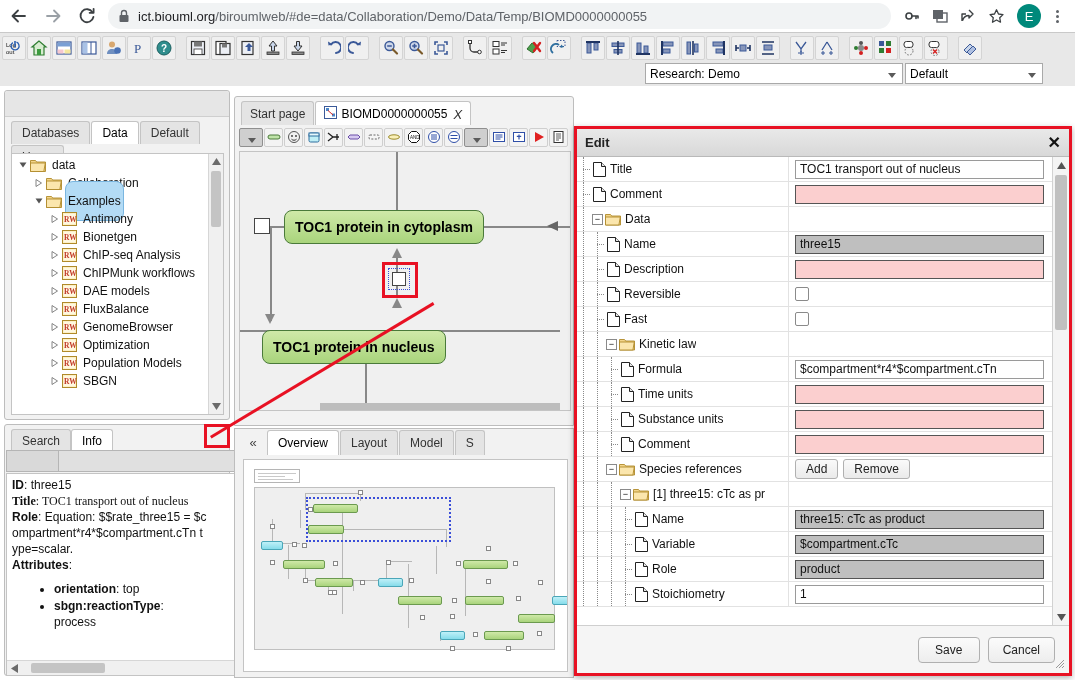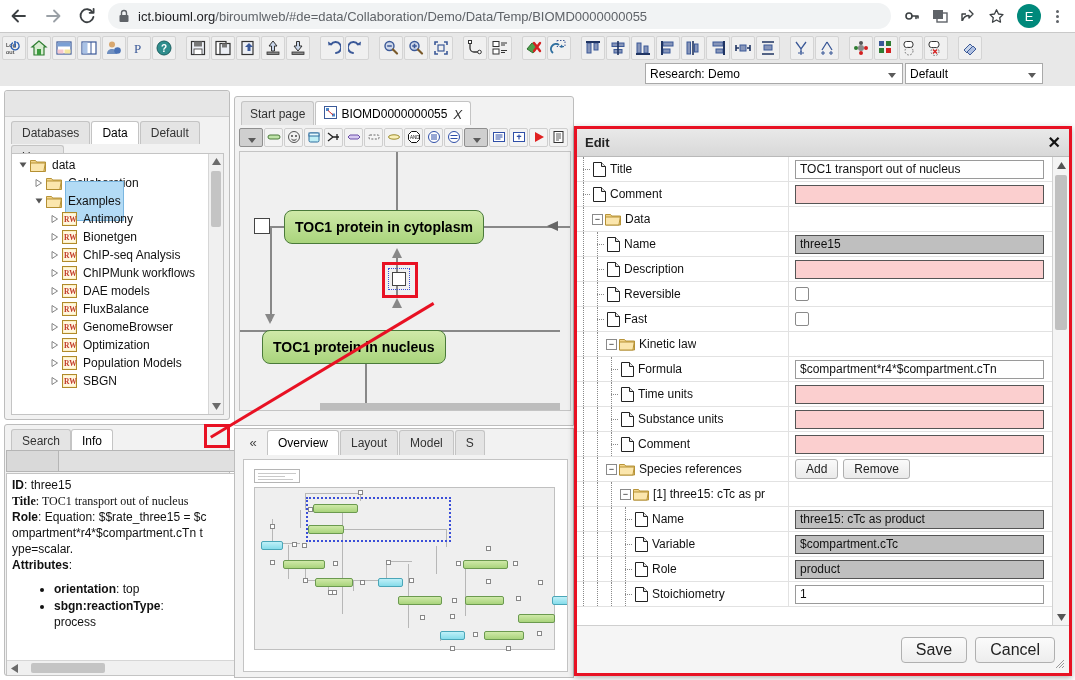--- a/index.html
+++ b/index.html
@@ -94,21 +94,21 @@
   }
   .tab.active { background: #ffffff; color: #000; }
   .tree-wrap {
     position: absolute; left: 6px; top: 62px; right: 5px; bottom: 4px;
     background: #fff; border: 1px solid #c4c4c4; overflow: hidden;
   }
   .tree { padding: 2px 0 0 0; position: relative; }
   .tnode { display: flex; align-items: center; height: 18px; font-size: 12px; color: #111; }
   .tnode .exp { width: 14px; display: flex; align-items: center; justify-content: center; }
   .tnode .lbl { padding: 0 3px; }
-  .tnode.sel-node .lbl { background: #b3dbf5; border: 1px solid #7ab6e0; border-radius:0; padding:12px 2px;}
+  .tnode.sel-node .lbl { background: #b3dbf5; border: 1px solid #7ab6e0; border-radius:8px; padding:12px 2px;}
   .folder-ic { width: 16px; height: 14px; margin-right: 3px; }
   .rw-ic { width: 15px; height: 14px; margin-right: 3px; }
   .vscroll {
     position: absolute; right: 0; top: 0; width: 15px; bottom: 0;
     background: #f0f0f0; border-left: 1px solid #d6d6d6;
   }
   .vscroll .arrow-up, .vscroll .arrow-dn {
     position:absolute; left:0; width:15px; height:15px; display:flex;
     align-items:center; justify-content:center; background:#f0f0f0;
   }
@@ -293,21 +293,21 @@
   }
   .dlg-scroll .arrow-up { top:0; } .dlg-scroll .arrow-dn { bottom:0; }
   .dlg-scroll .thumb { position:absolute; left:2px; right:2px; top:18px; height:155px;
                        background:#c0c0c0; border-radius:2px; }
   .dlg-foot {
     position:absolute; left:0; right:0; bottom:0; height:48px;
     background:#f5f5f5; border-top:1px solid #cfcfcf;
     display:flex; align-items:center; justify-content:flex-end; padding-right:14px; gap:8px;
   }
   .btn-lg {
-    min-width:62px; height:26px; padding:0 14px; font-size:16px; color:#222;
+    min-width:62px; height:26px; padding:0 14px; font-size:12px; color:#222;
     background:linear-gradient(#fbfbfb,#ededed); border:1px solid #b0b0b0;
     border-radius:4px; display:flex; align-items:center; justify-content:center;
   }
   .resize-grip { position:absolute; right:4px; bottom:4px; width:10px; height:10px; }
 
   .ptr-line { position:absolute; background:#e81123; transform-origin: 0 0; height:3px; }
 </style>
 </head>
 <body>
 

